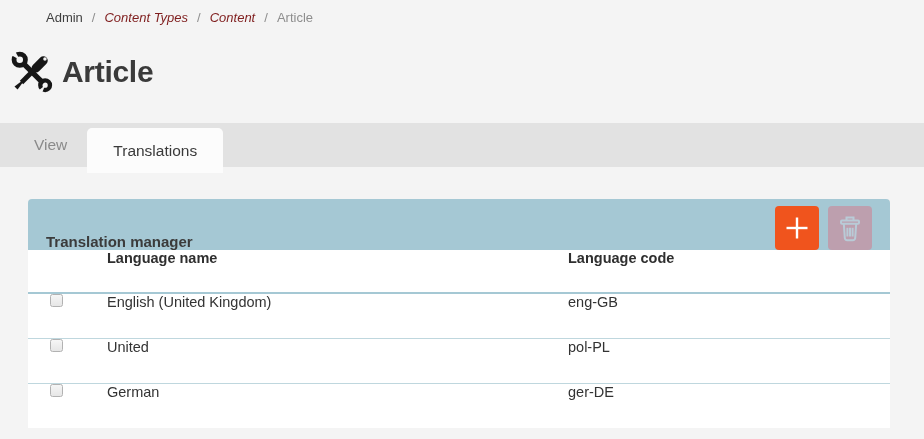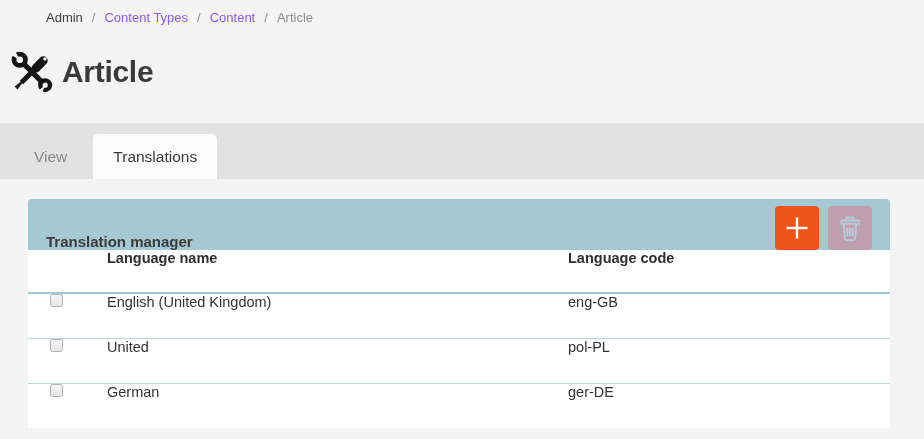--- a/index.html
+++ b/index.html
@@ -13,48 +13,47 @@
   }
   
   .breadcrumb{
     padding:10px 0 0 14px;
     font-size:13px;
     display:flex;align-items:center;gap:9px;
     color:#3f3f3f;
     margin-left:32px;
   }
   .breadcrumb .sep{color:#8e8e8e;}
-  .breadcrumb a{color:#8b5cf6;text-decoration:none;cursor:pointer;}
+  .breadcrumb a{color:#7f1d1d;text-decoration:none;cursor:pointer;font-style:italic;}
   .breadcrumb .current{color:#8e8e8e;}
   
   .title-row{
     display:flex;align-items:center;gap:9px;
     margin:24px 0 0 11px;height:46px;
   }
   .title-row h1{
     margin:0;font-size:30px;font-weight:bold;color:#3a3a3a;letter-spacing:-.3px;
   }
   .tools-icon{width:42px;height:42px;display:block;}
   
   .tabs{
-    margin-top:28px;height:56px;background:#e2e2e2;
-    display:flex;align-items:flex-end;padding-left:14px;
+    margin-top:28px;height:44px;background:#e2e2e2;
+    display:flex;align-items:flex-start;padding-left:14px;
     overflow:visible;
-    gap:6px;
   }
   .tab{
     height:44px;display:flex;align-items:center;
     padding:0 20px;font-size:15.5px;color:#8a8a8a;cursor:pointer;
     box-sizing:border-box;
   }
   .tab.active{
     background:#fcfcfc;color:#3a3a3a;
     border-radius:5px 5px 0 0;
-    margin-top:22px;height:45px;
-    padding:0 20px;
+    margin-top:5px;height:45px;
+    padding:0 26px;
     position:relative;z-index:2;
   }
   
   .panel{
     position:absolute;left:28px;top:199px;width:862px;
   }
   .panel-header{
     background:#a5c8d4;height:51px;border-radius:4px 4px 0 0;
     display:flex;align-items:flex-end;
     padding:0 18px;box-sizing:border-box;

